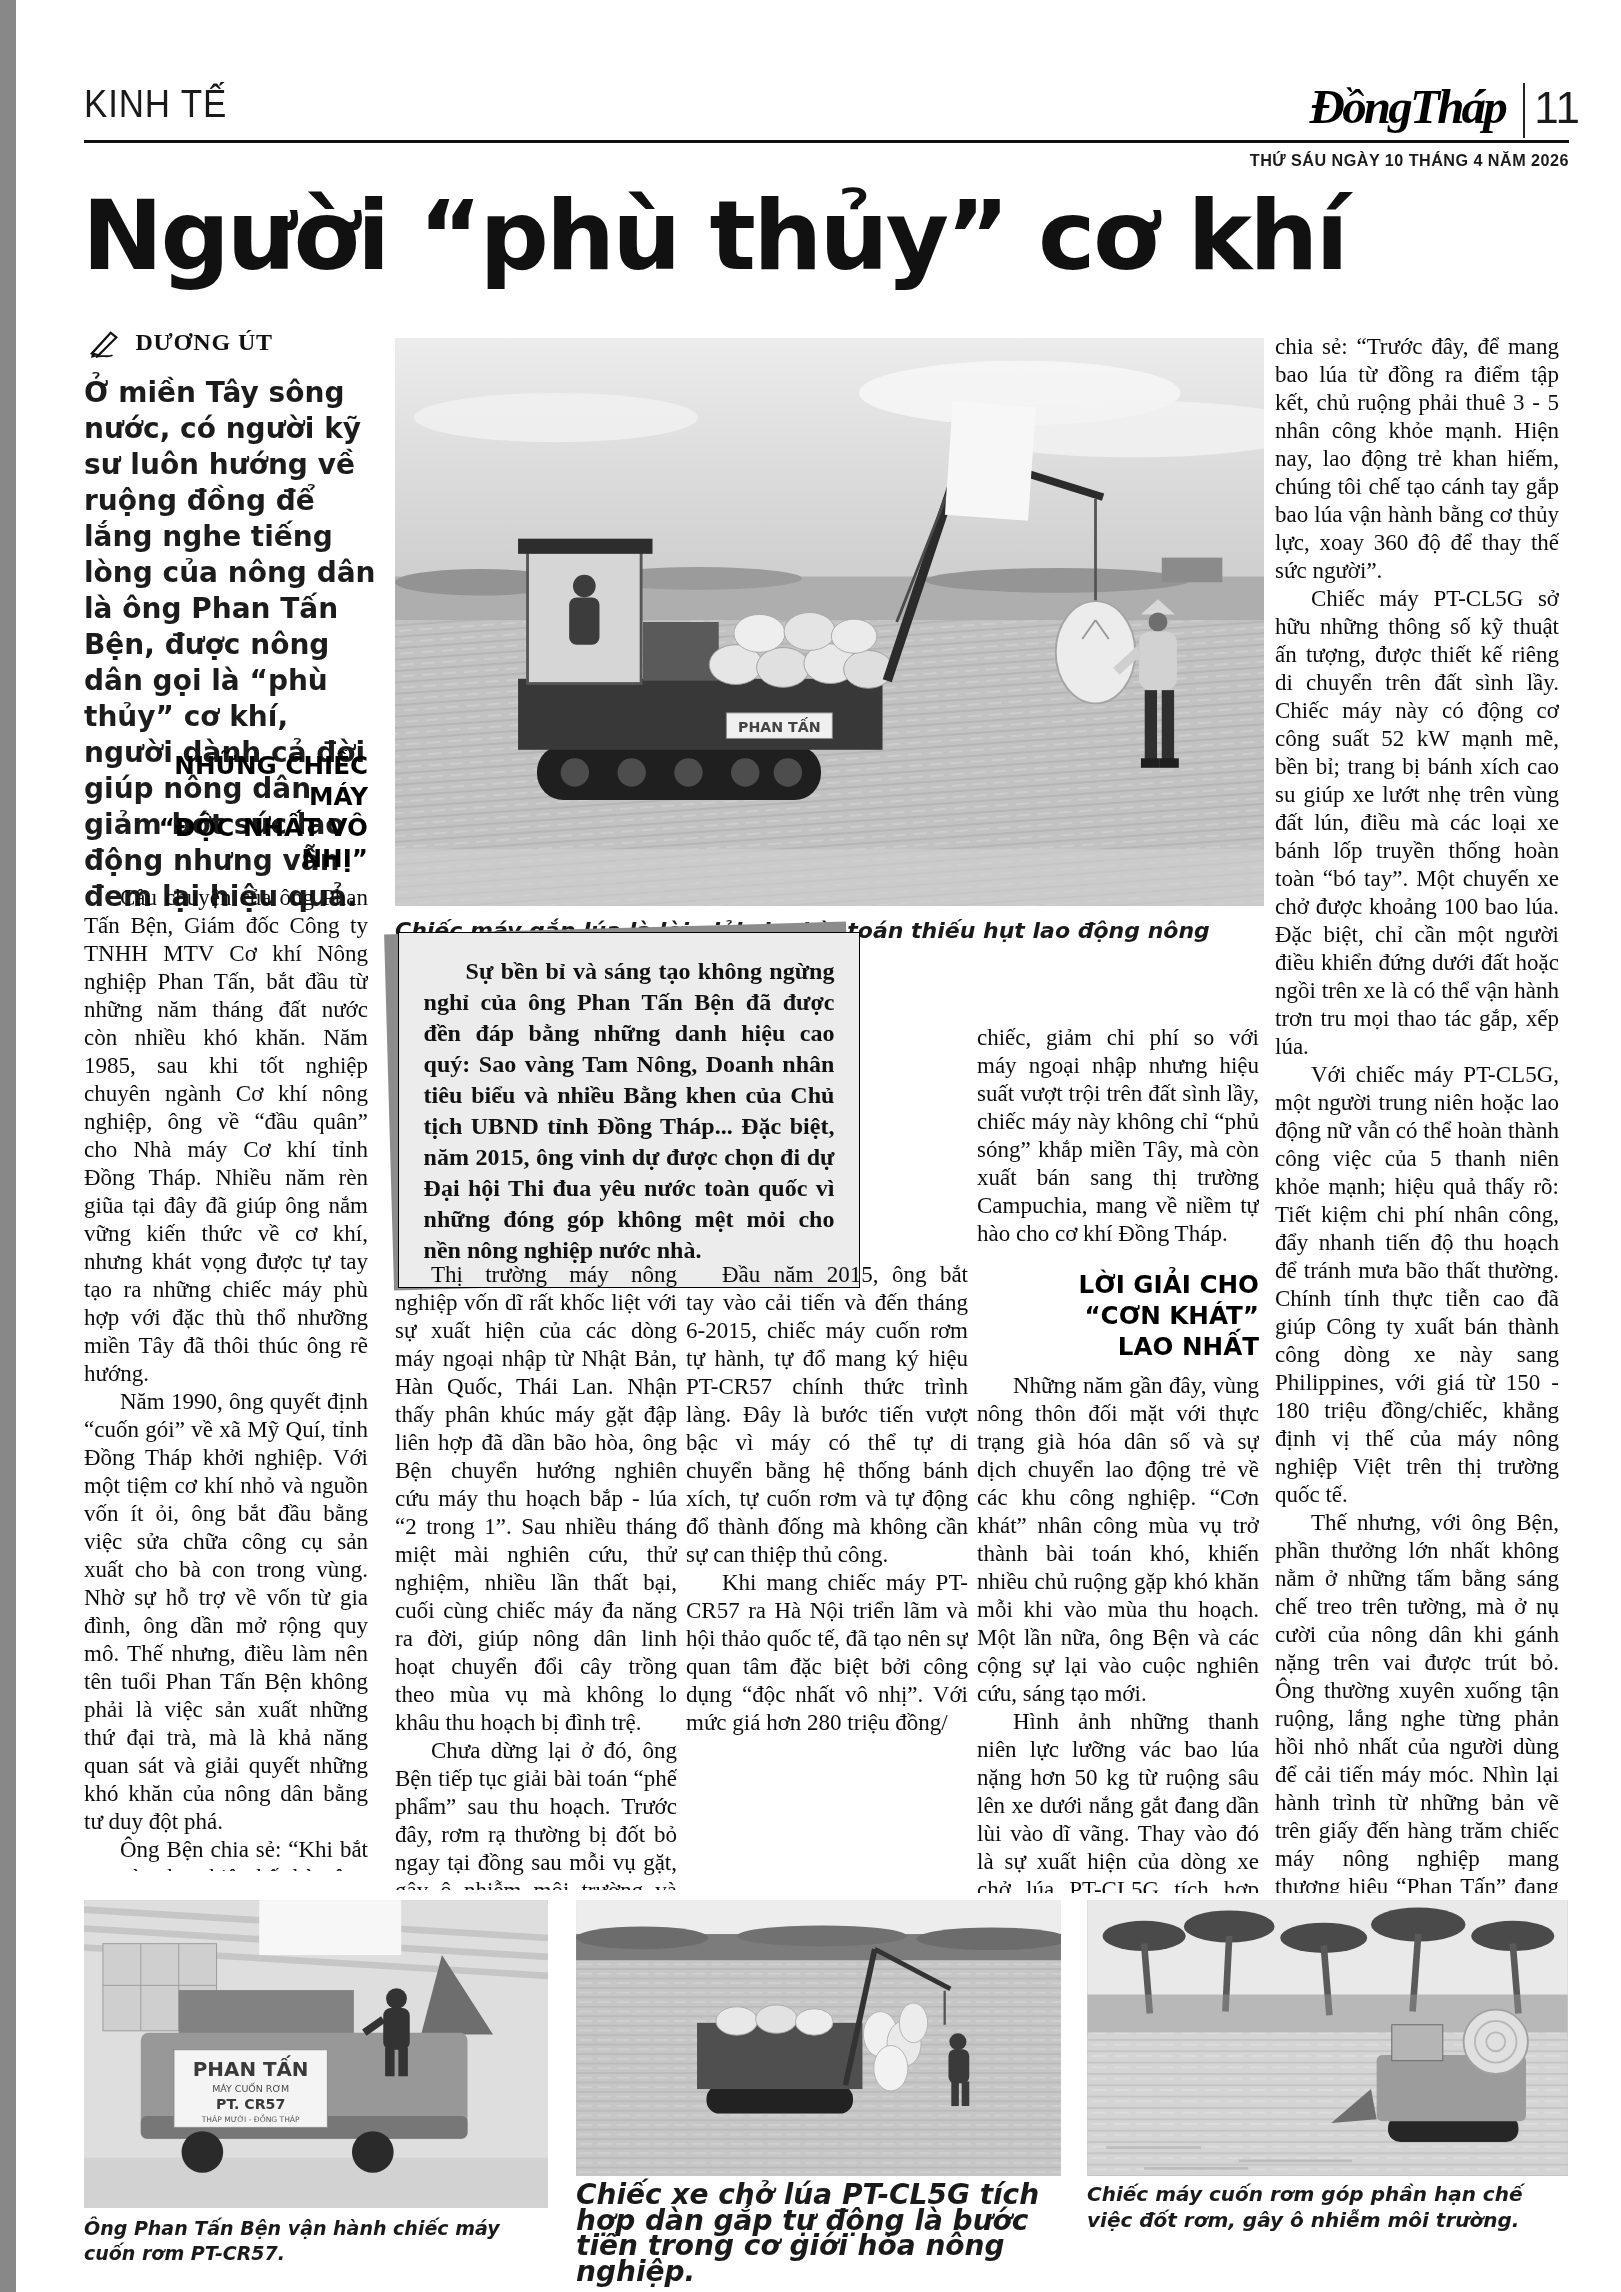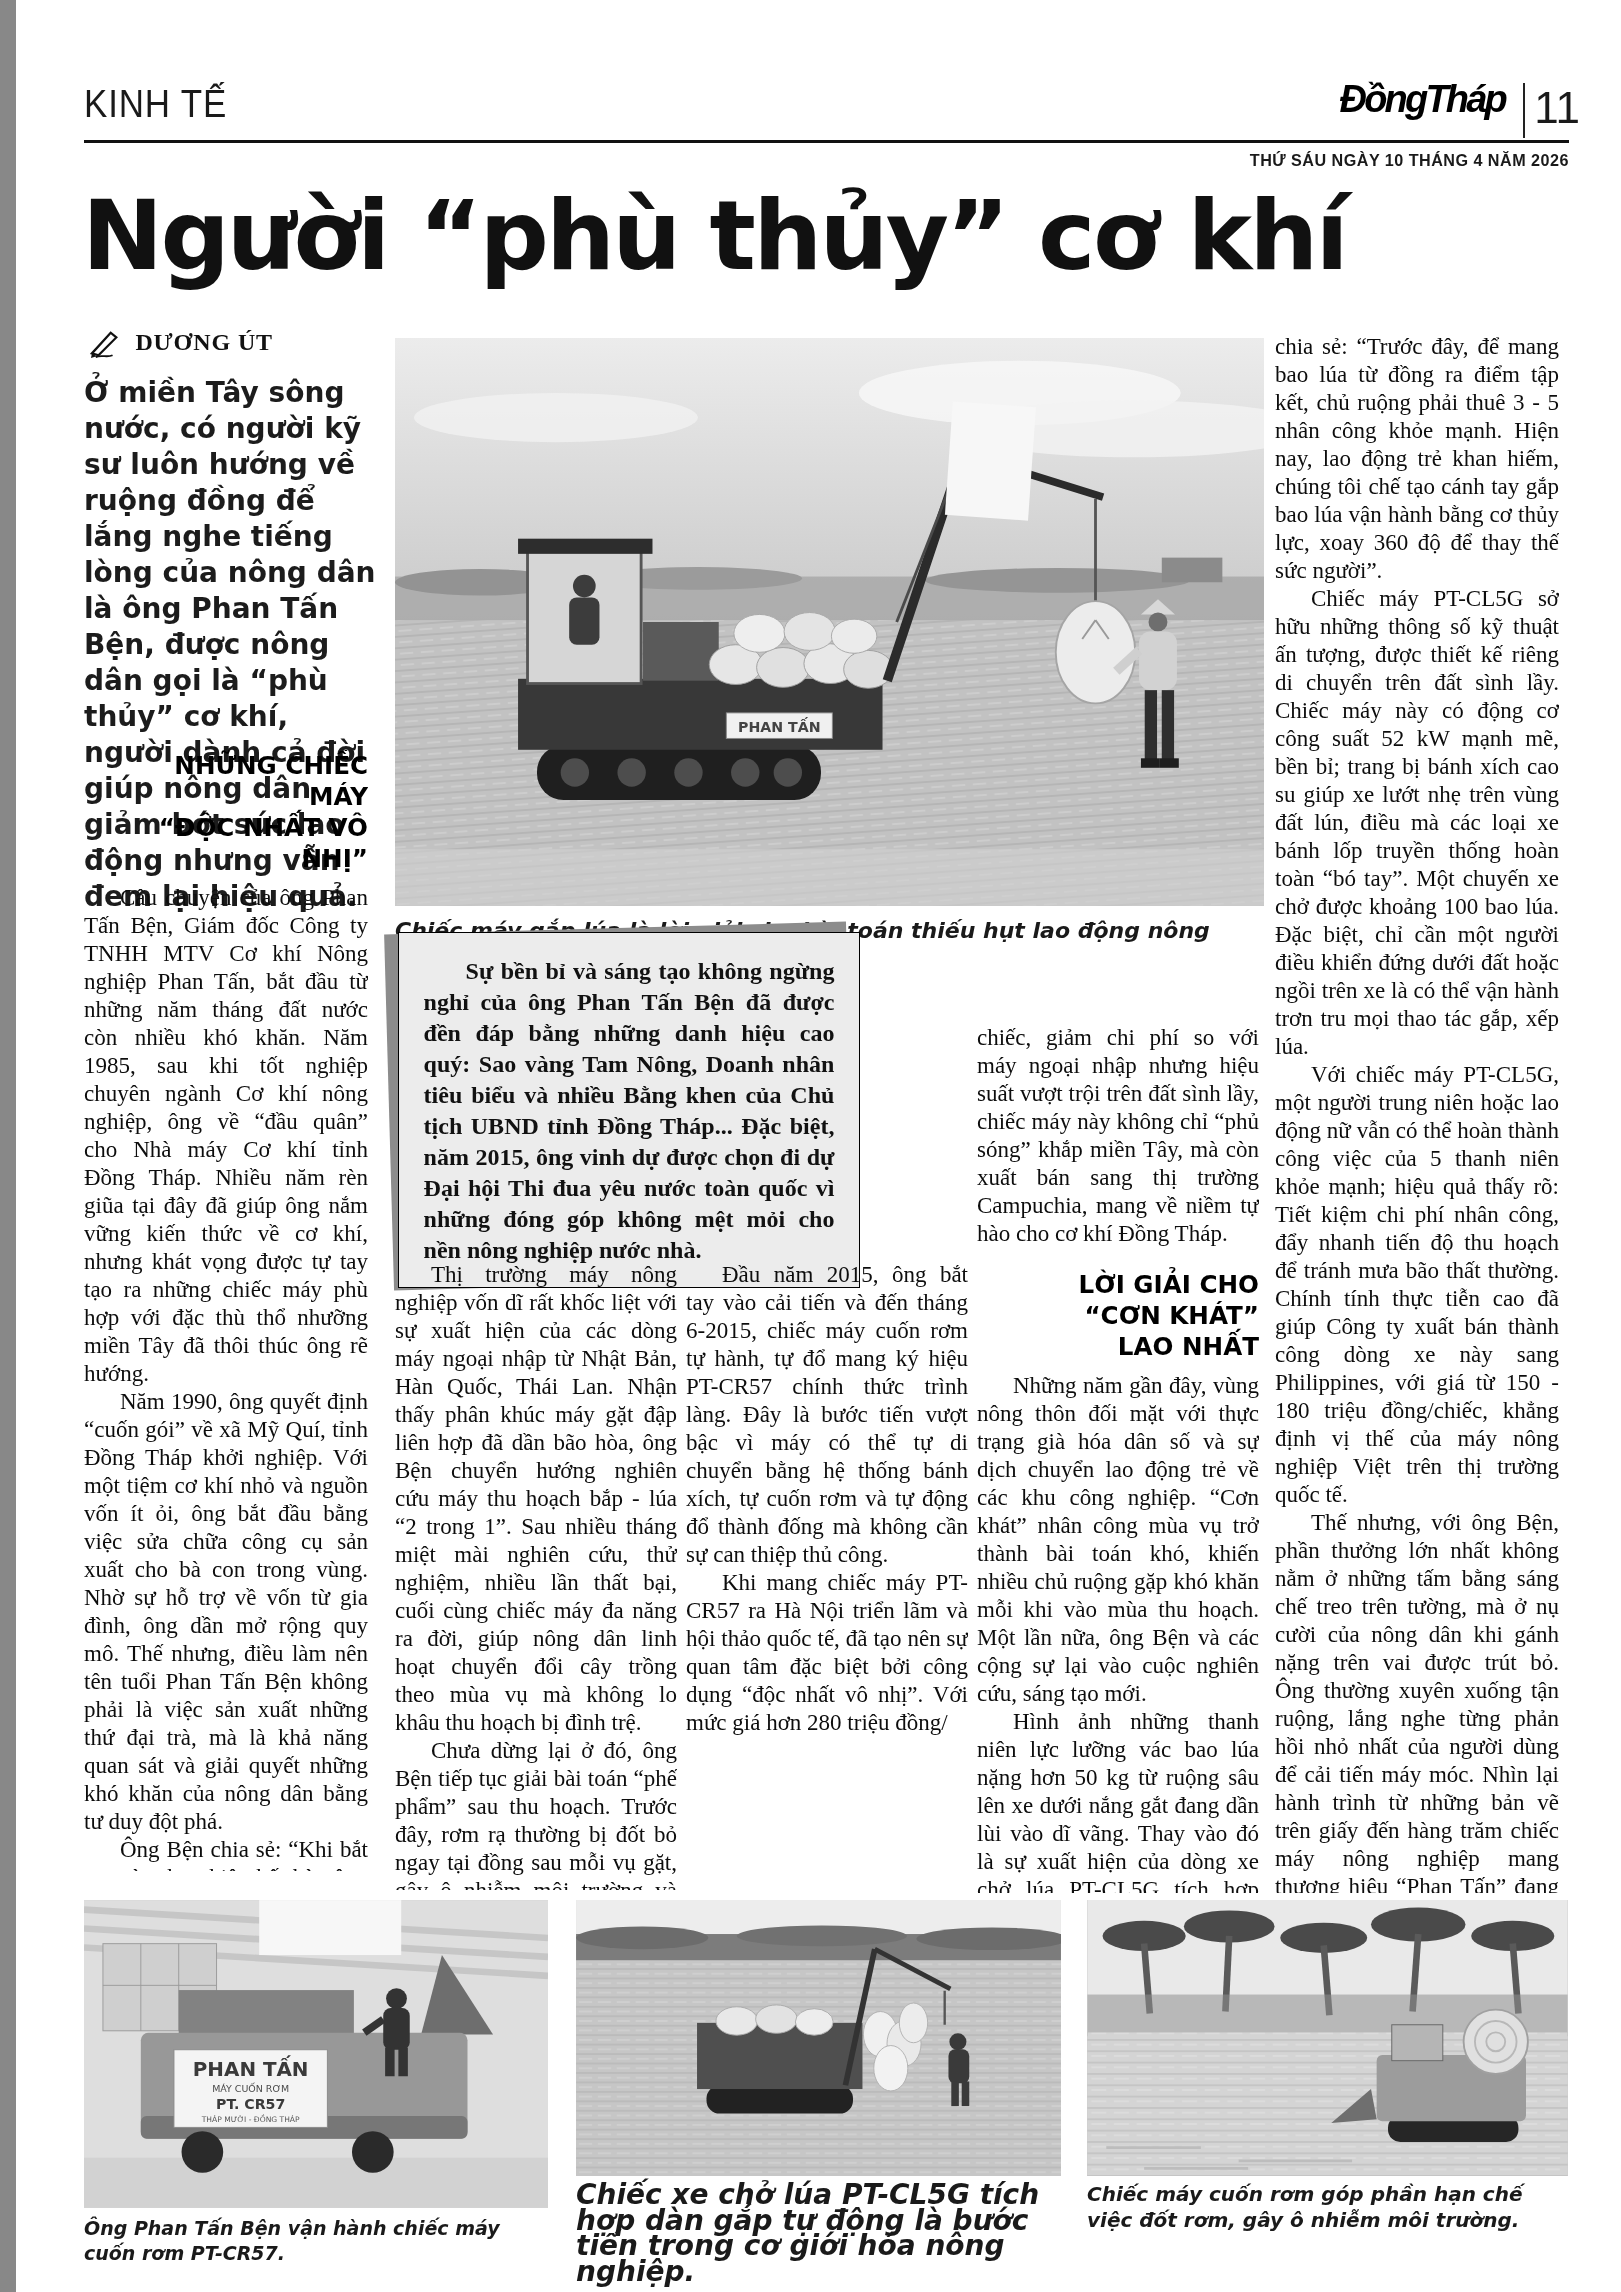--- a/index.html
+++ b/index.html
@@ -1,22 +1,22 @@
 <!DOCTYPE html>
 <html style="font-size:15px"><head>
 <meta charset="utf-8">
 <style>
   html,body{margin:0;padding:0;background:#888;}
   .page{position:relative;width:1621px;height:2292px;background:#fff;overflow:hidden;
         font-family:"Liberation Serif","DejaVu Serif",serif;color:#000;margin-left:16px;}
   
   .kicker{position:absolute;left:68px;top:83px;font-family:"Liberation Sans","DejaVu Sans",sans-serif;
           font-size:38px;letter-spacing:0.9px;color:#1a1a1a;transform:scaleX(.92);transform-origin:left;}
-  .masthead{position:absolute;right:132px;top:78px;font-family:Liberation Sans, sans-serif;
-            font-weight:bold;font-style:italic;font-size:38px;letter-spacing:-2.8px;color:#000;}
+  .masthead{position:absolute;right:132px;top:78px;font-family:Liberation Serif, serif;
+            font-weight:bold;font-style:italic;font-size:49px;letter-spacing:-2.8px;color:#000;}
   .mast-divider{position:absolute;right:112px;top:83px;width:1.9px;height:55px;background:#222;}
   .pageno{position:absolute;right:57px;top:83px;font-family:"Liberation Sans","DejaVu Sans",sans-serif;
           font-size:44px;color:#1a1a1a;}
   .header-rule{position:absolute;left:68px;top:140px;width:1485px;height:2.8px;background:#111;}
   .edition-date{position:absolute;right:68px;top:151px;font-family:"Liberation Sans","DejaVu Sans",sans-serif;
           font-weight:bold;font-size:17px;letter-spacing:0.5px;color:#1a1a1a;transform:scaleX(.95);transform-origin:right;}
   
   .title{position:absolute;left:66px;top:185px;width:1476px;font-family:"DejaVu Sans","Liberation Sans",sans-serif;
          font-weight:bold;font-size:97px;line-height:1.05;letter-spacing:-2.8px;color:#111;}
   .byline{position:absolute;left:72px;top:329px;display:flex;gap:11.4px;}

